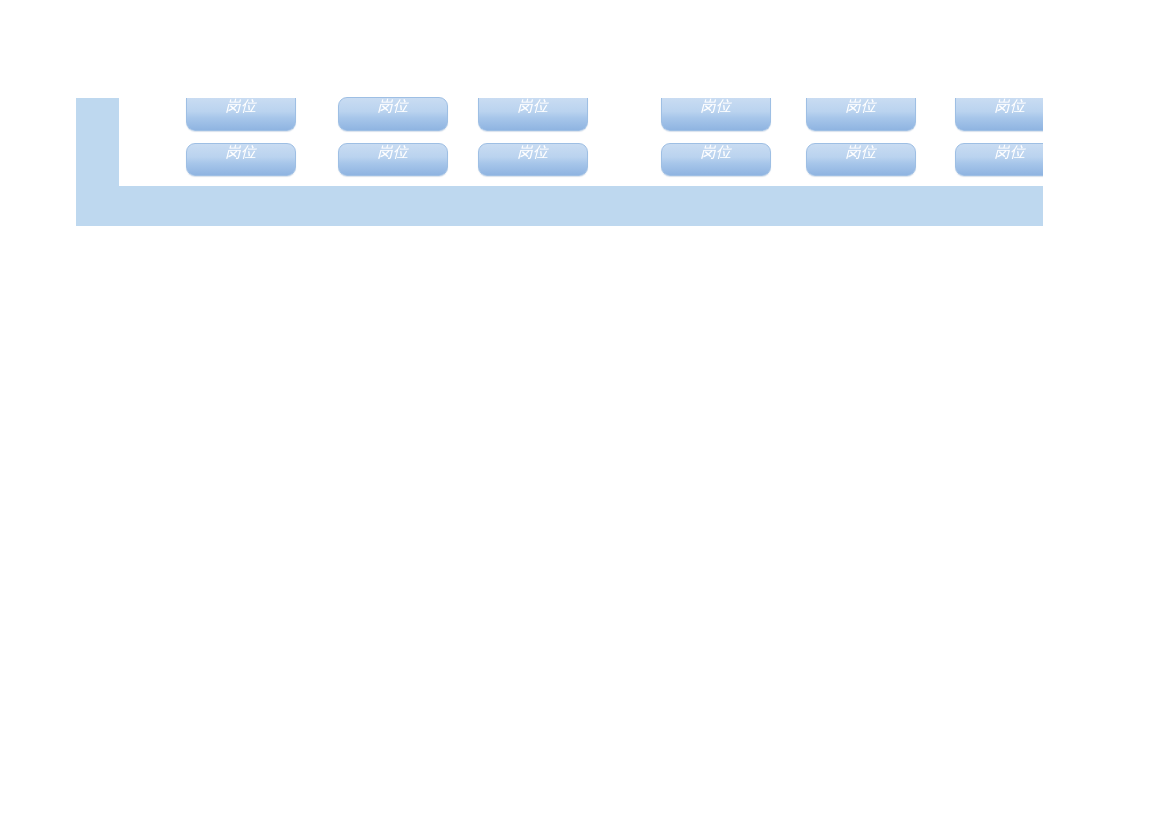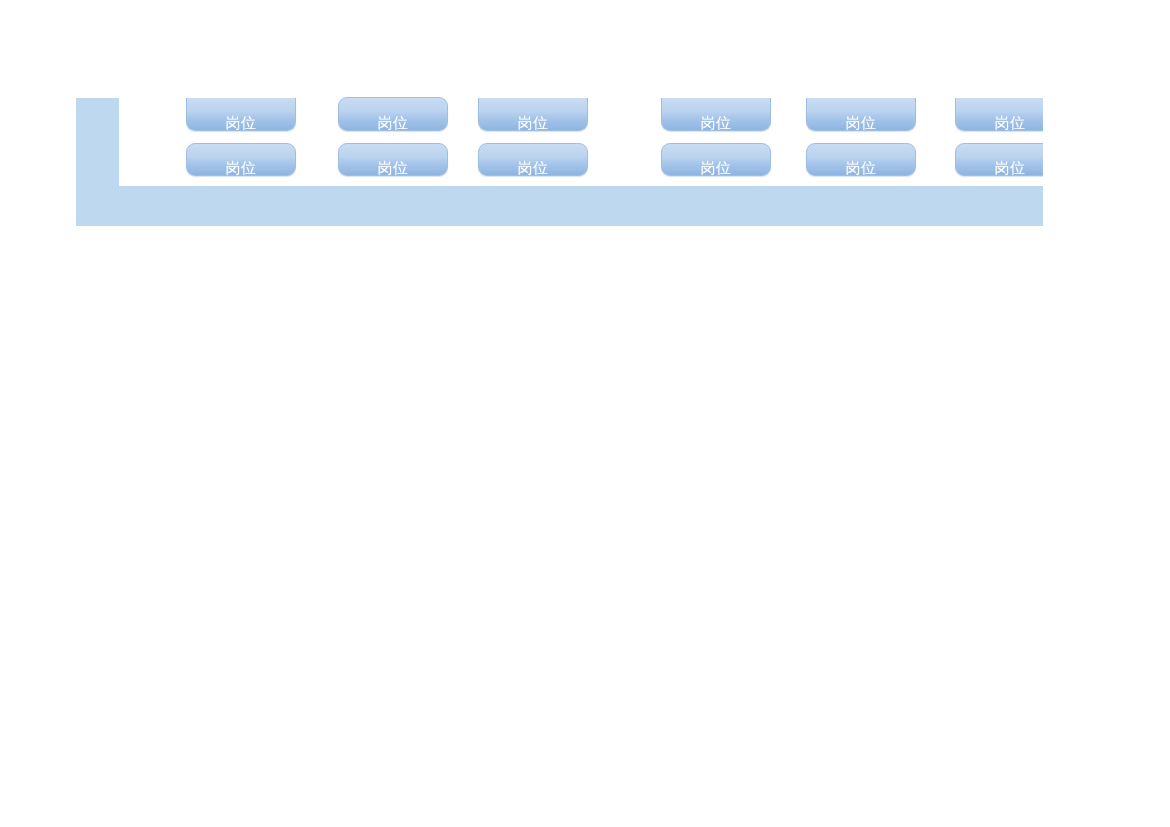--- a/index.html
+++ b/index.html
@@ -48,23 +48,24 @@
   }
 
   
   .node {
     position: absolute;
     box-sizing: border-box;
     background: linear-gradient(to bottom, #c9dcf2 0%, #bad3ef 42%, #a7c6ea 62%, #8fb4e1 100%);
     border: 1px solid #9ebfe4;
     border-radius: 9px;
     display: flex;
-    align-items: flex-end;
+    align-items: flex-start;
     justify-content: center;
     box-shadow: 0 1px 1px rgba(120,150,190,0.28);
+    font-style: italic;
   }
   
   .node.clip-top {
     border-top: 0;
     border-top-left-radius: 0;
     border-top-right-radius: 0;
   }
   .node-label {
     color: #ffffff;
     font-size: 15px;

